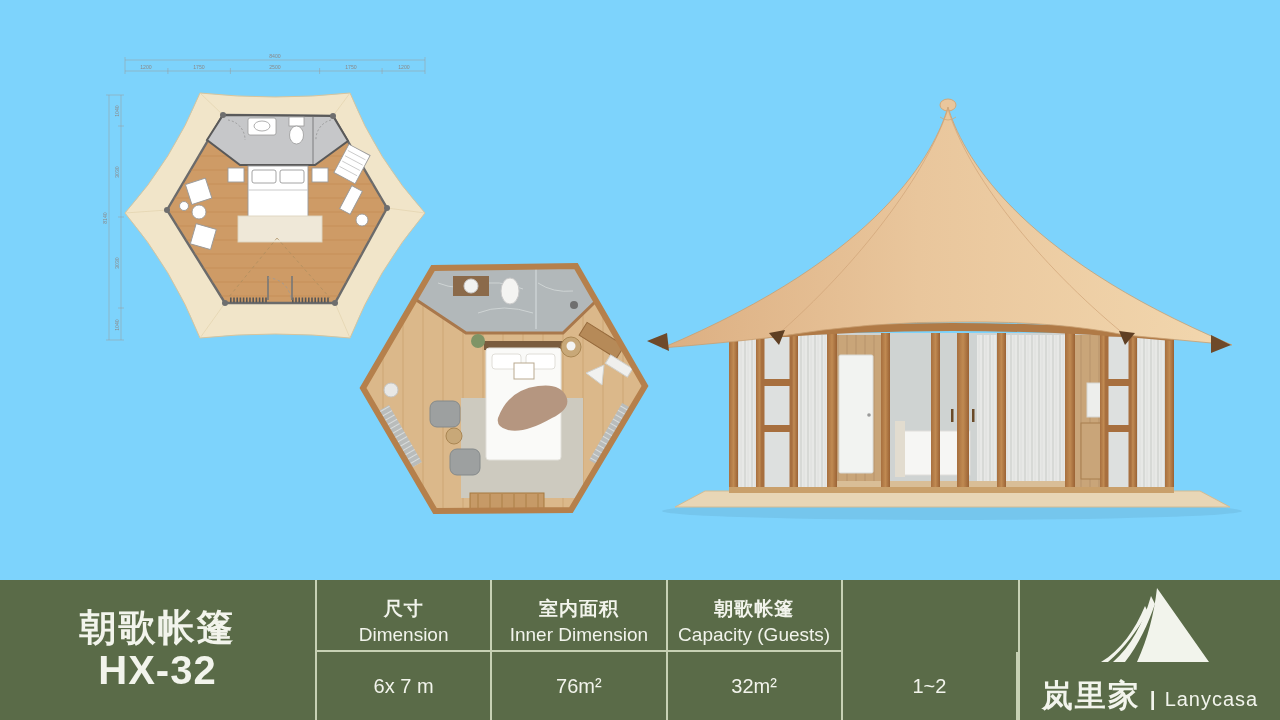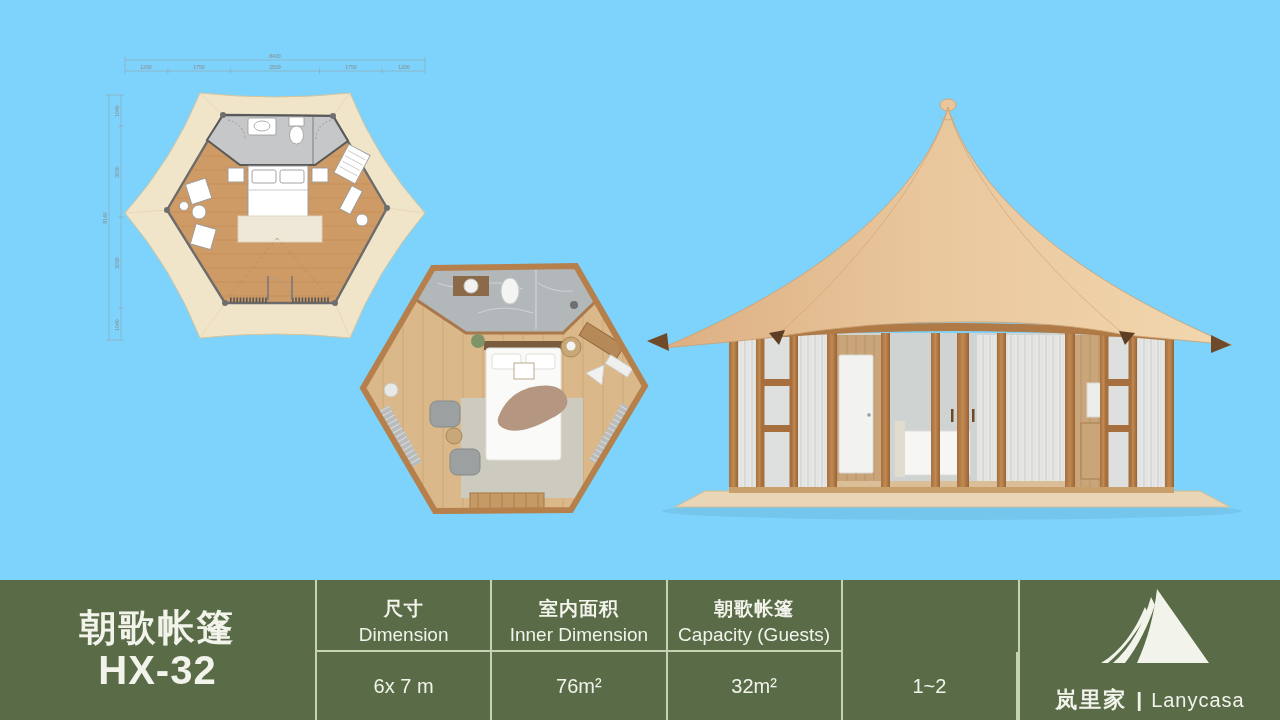--- a/index.html
+++ b/index.html
@@ -25,21 +25,21 @@
   .spec-head { grid-row:1; border-bottom:2px solid #C7D1B4; display:flex;
     flex-direction:column; align-items:center; justify-content:center; padding-top:12px; }
   .spec-val { grid-row:2; display:flex; align-items:center; justify-content:center;
     font-size:20px; }
   .spec-head:not(:nth-child(4)), .spec-val:not(:nth-child(8)) { border-right:2px solid #C7D1B4; }
   .col-zh { font-size:19px; font-weight:bold; letter-spacing:1px; }
   .col-en { font-size:19px; margin-top:2px; }
   .brand-cell { flex:1; display:flex; flex-direction:column; align-items:center;
     justify-content:center; }
   .brand-line { margin-top:2px; display:flex; align-items:baseline; gap:9px; }
-  .brand-zh { font-size:22px; font-weight:bold; letter-spacing:2px; }
+  .brand-zh { font-size:31px; font-weight:bold; letter-spacing:2px; }
   .brand-sep { font-size:21px; font-weight:bold; }
   .brand-en { font-size:20px; letter-spacing:1px;margin-top:20px; }
 
   .dimtxt { font-size:5.2px; fill:#8a8a8a; }
   .dimline { stroke:#9a9a9a; stroke-width:0.5; fill:none; }
 </style>
 </head>
 <body>
 
 <div class="stage">

